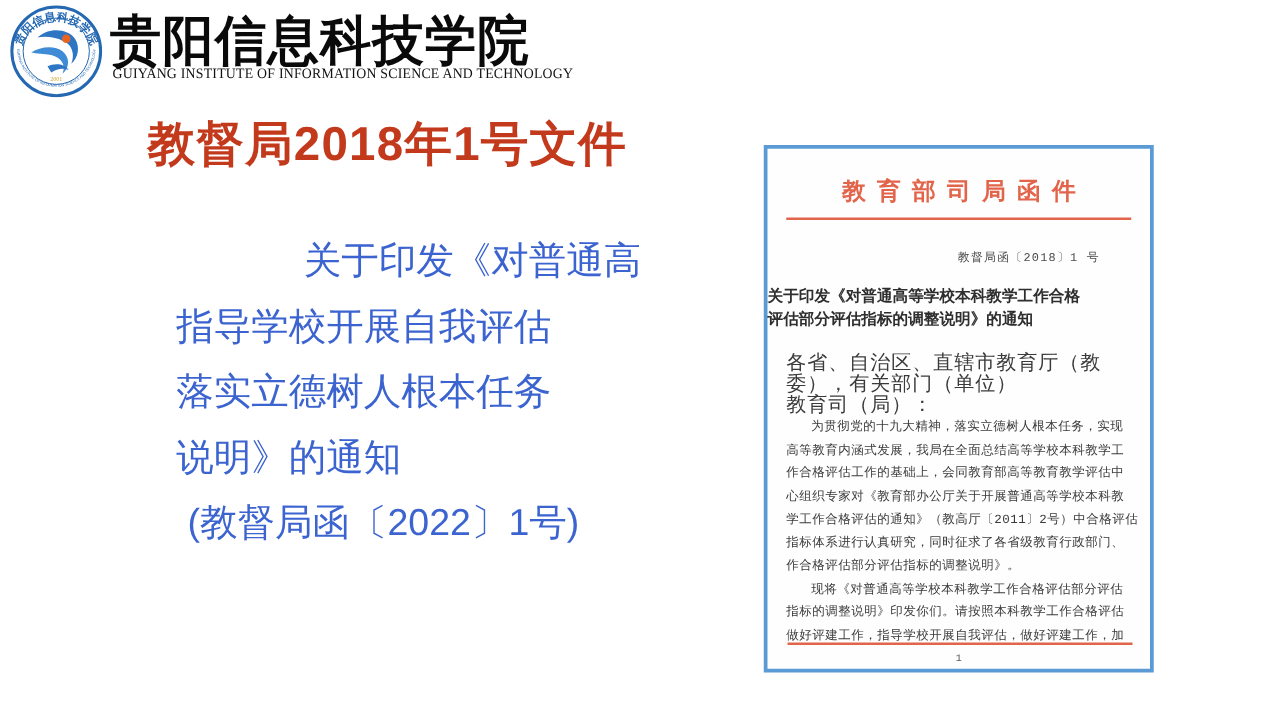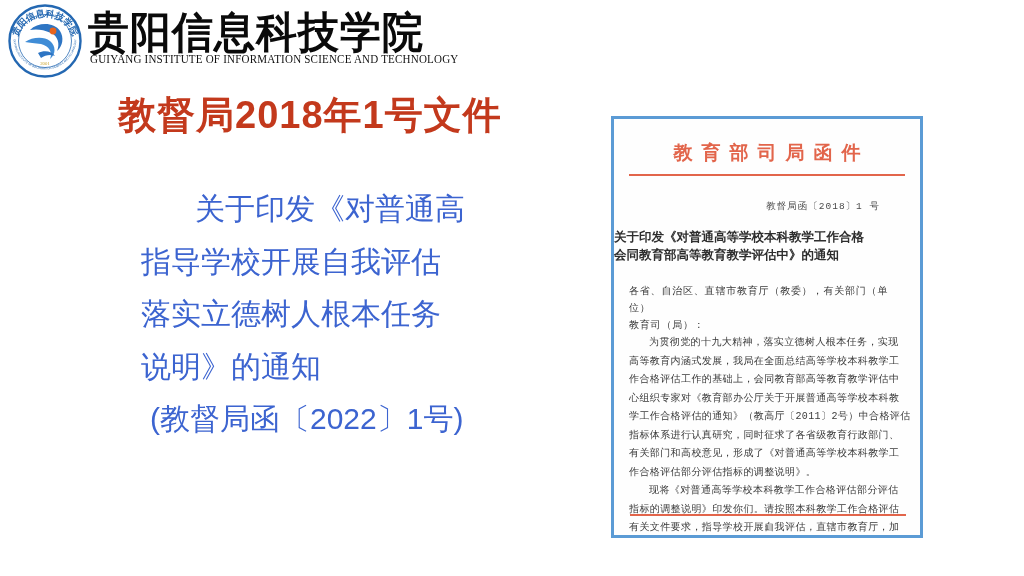--- a/index.html
+++ b/index.html
@@ -26,40 +26,40 @@
   
   .main-title {
     position: absolute; left: 118px; top: 90px;
     font-size: 38px; font-weight: 800; letter-spacing: 1px;
     white-space: nowrap;
   }
   .notice-text { position: absolute; left: 141px; top: 183px; width: 420px; }
   .notice-line {
     font-size: 30px; line-height: 52.5px; white-space: nowrap; font-weight: 500;
   }
-  .notice-line.indent-first { padding-left: 54px; }
+  .notice-line.indent-first { padding-left: 54px; text-align: center; }
   .notice-line.indent-small { padding-left: 9px; }
 
   
   .doc {
     position: absolute; left: 567px; top: 116px; width: 312px; height: 422px;
     background: #fefefe; border: 3px solid #5b9bd5;
     font-family: Liberation Mono, monospace; color: #3b3b3b; margin-left: 44px;
   }
   .doc-header {
     margin-top: 21px; text-align: center; font-weight: 700;
     font-size: 19px; letter-spacing: 9px; white-space: nowrap; text-indent: 9px;
   }
   .doc-rule { height: 2px; margin: 8px 15px 0 15px; }
   .doc-number {
     margin-top: 24px; text-align: right; padding-right: 40px;
     font-size: 9.5px; color: #4a4a4a; letter-spacing: 1px;
   }
   .doc-title { margin-top: 16px; text-align: left; font-weight: 700; font-size: 12.5px; line-height: 18px; color: #2e2e2e; }
-  .doc-salutation { margin: 18px 14px 0 15px; font-size: 10px; line-height: 17px; color: #3a3a3a; letter-spacing: 0.8px; }
+  .doc-salutation { margin: 18px 14px 0 15px; font-size: 16px; line-height: 17px; color: #3a3a3a; letter-spacing: 0.8px; }
   .doc-body { margin: 0 13px 0 15px; font-size: 10px; line-height: 18.5px; color: #3a3a3a; letter-spacing: 0.4px; }
   .doc-body .line { white-space: nowrap; }
   .doc-body .line.p-indent { text-indent: 20px; }
   .doc-underline { position: absolute; left: 16px; right: 14px; bottom: 19px; height: 2px; }
   .doc-pageno { position: absolute; bottom: 3px; left: 0; right: 0; text-align: center; font-size: 8px; color: #555; }
 </style>
 </head>
 <body>
 
 <div class="slide">
@@ -101,39 +101,38 @@
     <div class="notice-line indent-small">(教督局函〔2022〕1号)</div>
   </div>
 
   <div class="doc">
     <div class="doc-header" style="color:#e2654b">教育部司局函件</div>
     <div class="doc-rule" style="background:#e2654b"></div>
     <div class="doc-number">教督局函〔2018〕1 号</div>
 
     <div class="doc-title">
       <div>关于印发《对普通高等学校本科教学工作合格</div>
-      <div>会同教育部高等教育教学评估中》的通知</div>
+      <div>评估部分评估指标的调整说明》的通知</div>
     </div>
 
     <div class="doc-salutation">
       <div>各省、自治区、直辖市教育厅（教委），有关部门（单位）</div>
       <div>教育司（局）：</div>
     </div>
 
     <div class="doc-body">
       <div class="line p-indent">为贯彻党的十九大精神，落实立德树人根本任务，实现</div>
       <div class="line">高等教育内涵式发展，我局在全面总结高等学校本科教学工</div>
       <div class="line">作合格评估工作的基础上，会同教育部高等教育教学评估中</div>
       <div class="line">心组织专家对《教育部办公厅关于开展普通高等学校本科教</div>
       <div class="line">学工作合格评估的通知》（教高厅〔2011〕2号）中合格评估</div>
       <div class="line">指标体系进行认真研究，同时征求了各省级教育行政部门、</div>
-      <div class="line">有关部门和高校意见，形成了《对普通高等学校本科教学工</div>
       <div class="line">作合格评估部分评估指标的调整说明》。</div>
       <div class="line p-indent">现将《对普通高等学校本科教学工作合格评估部分评估</div>
       <div class="line">指标的调整说明》印发你们。请按照本科教学工作合格评估</div>
-      <div class="line">有关文件要求，指导学校开展自我评估，直辖市教育厅，加</div>
+      <div class="line">做好评建工作，指导学校开展自我评估，做好评建工作，加</div>
     </div>
 
     <div class="doc-underline" style="background:#e2654b"></div>
     <div class="doc-pageno">1</div>
   </div>
 
 </div>
 
 </body></html>

